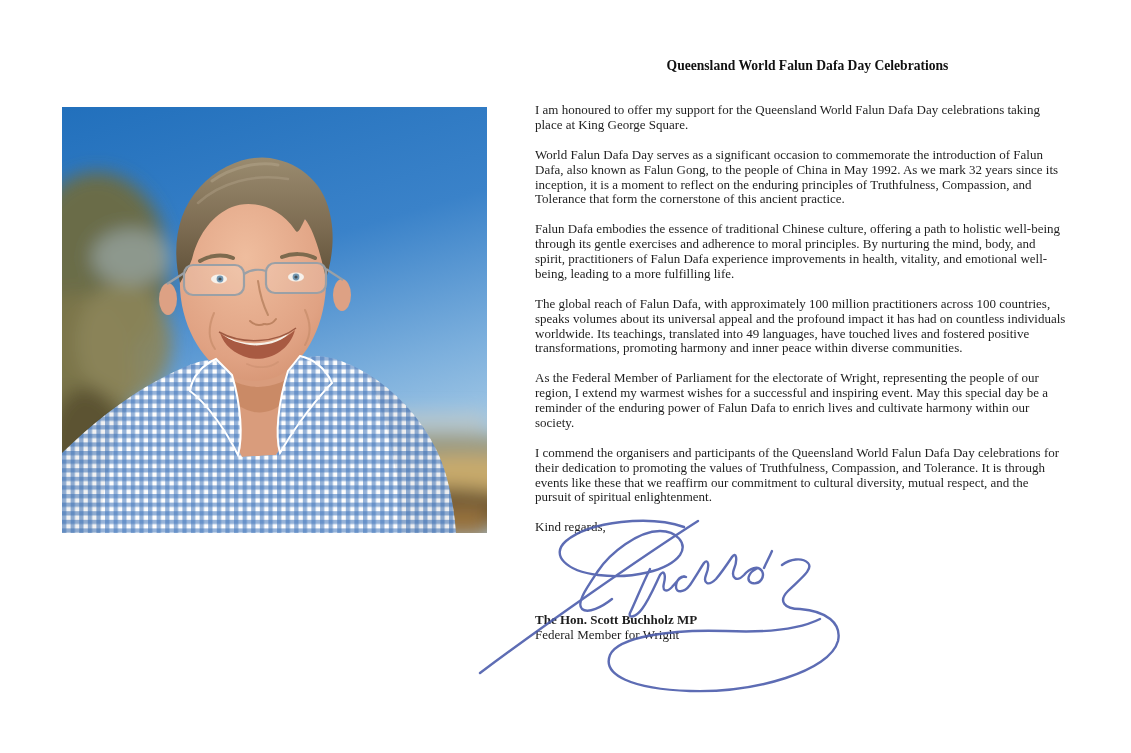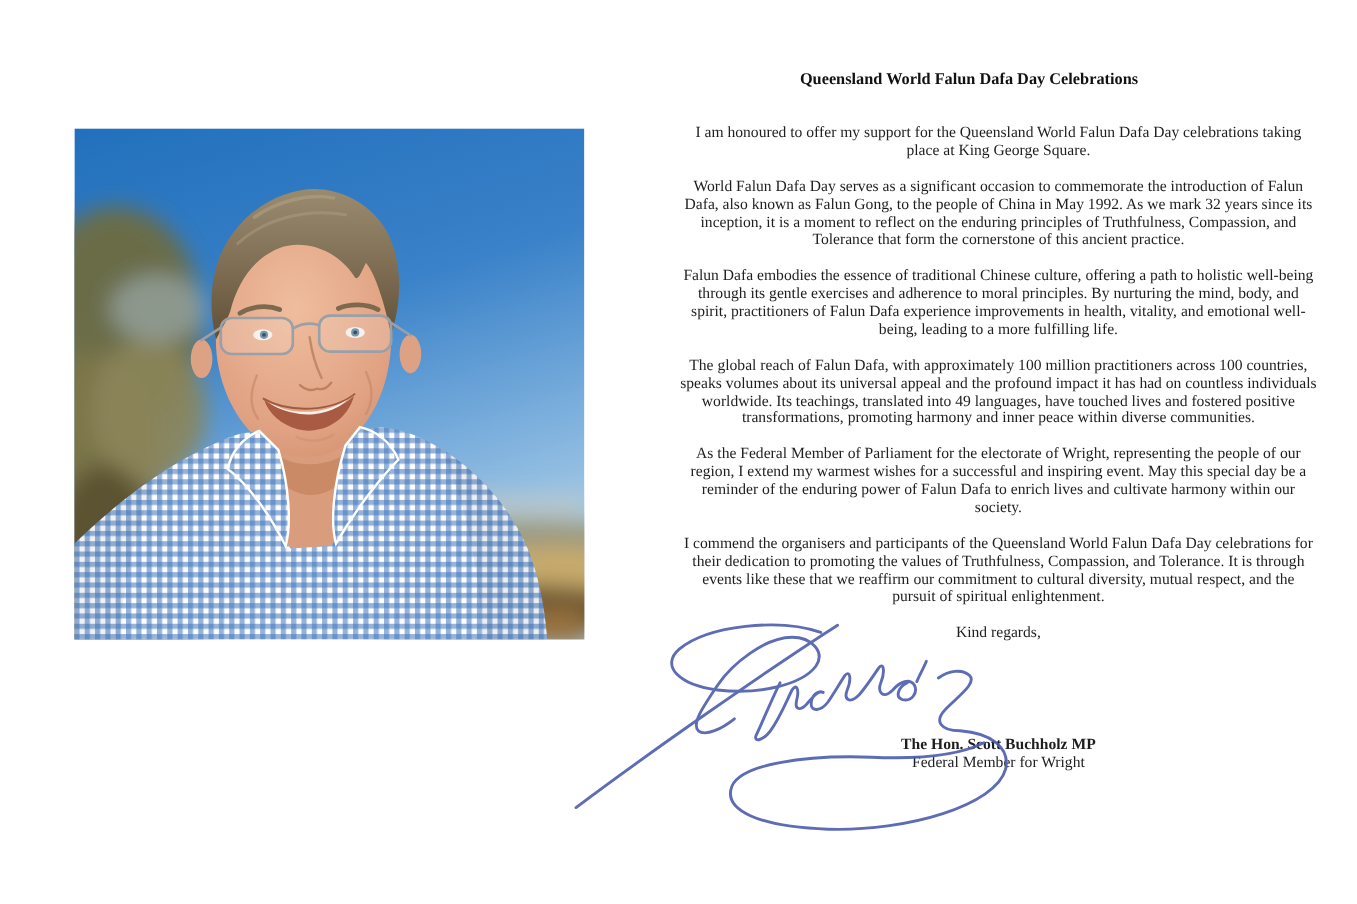--- a/index.html
+++ b/index.html
@@ -16,21 +16,21 @@
   .photo svg{display:block;width:425px;height:426px;}
   .letter{
     position:absolute;left:535px;top:58px;width:594px;
     color:#1e1e1e;font-size:13px;line-height:14.9px;
   }
   .letter .title{
     width:545px;margin:0 0 30px 0;
     font-size:13.6px;font-weight:bold;line-height:15px;
     text-align:center;color:#111;
   }
-  .letter p{margin:0 0 14.9px 0;white-space:nowrap;text-align:center;}
+  .letter p{margin:0 0 14.9px 0;white-space:nowrap;}
   .letter p.closing{margin-bottom:78px;}
   .sig-block p{margin:0;}
   .sig-block .name{font-weight:bold;}
   .signature-svg{
     position:absolute;left:470px;top:513px;width:415px;height:200px;
     pointer-events:none;
   }
 </style>
 </head>
 <body>

